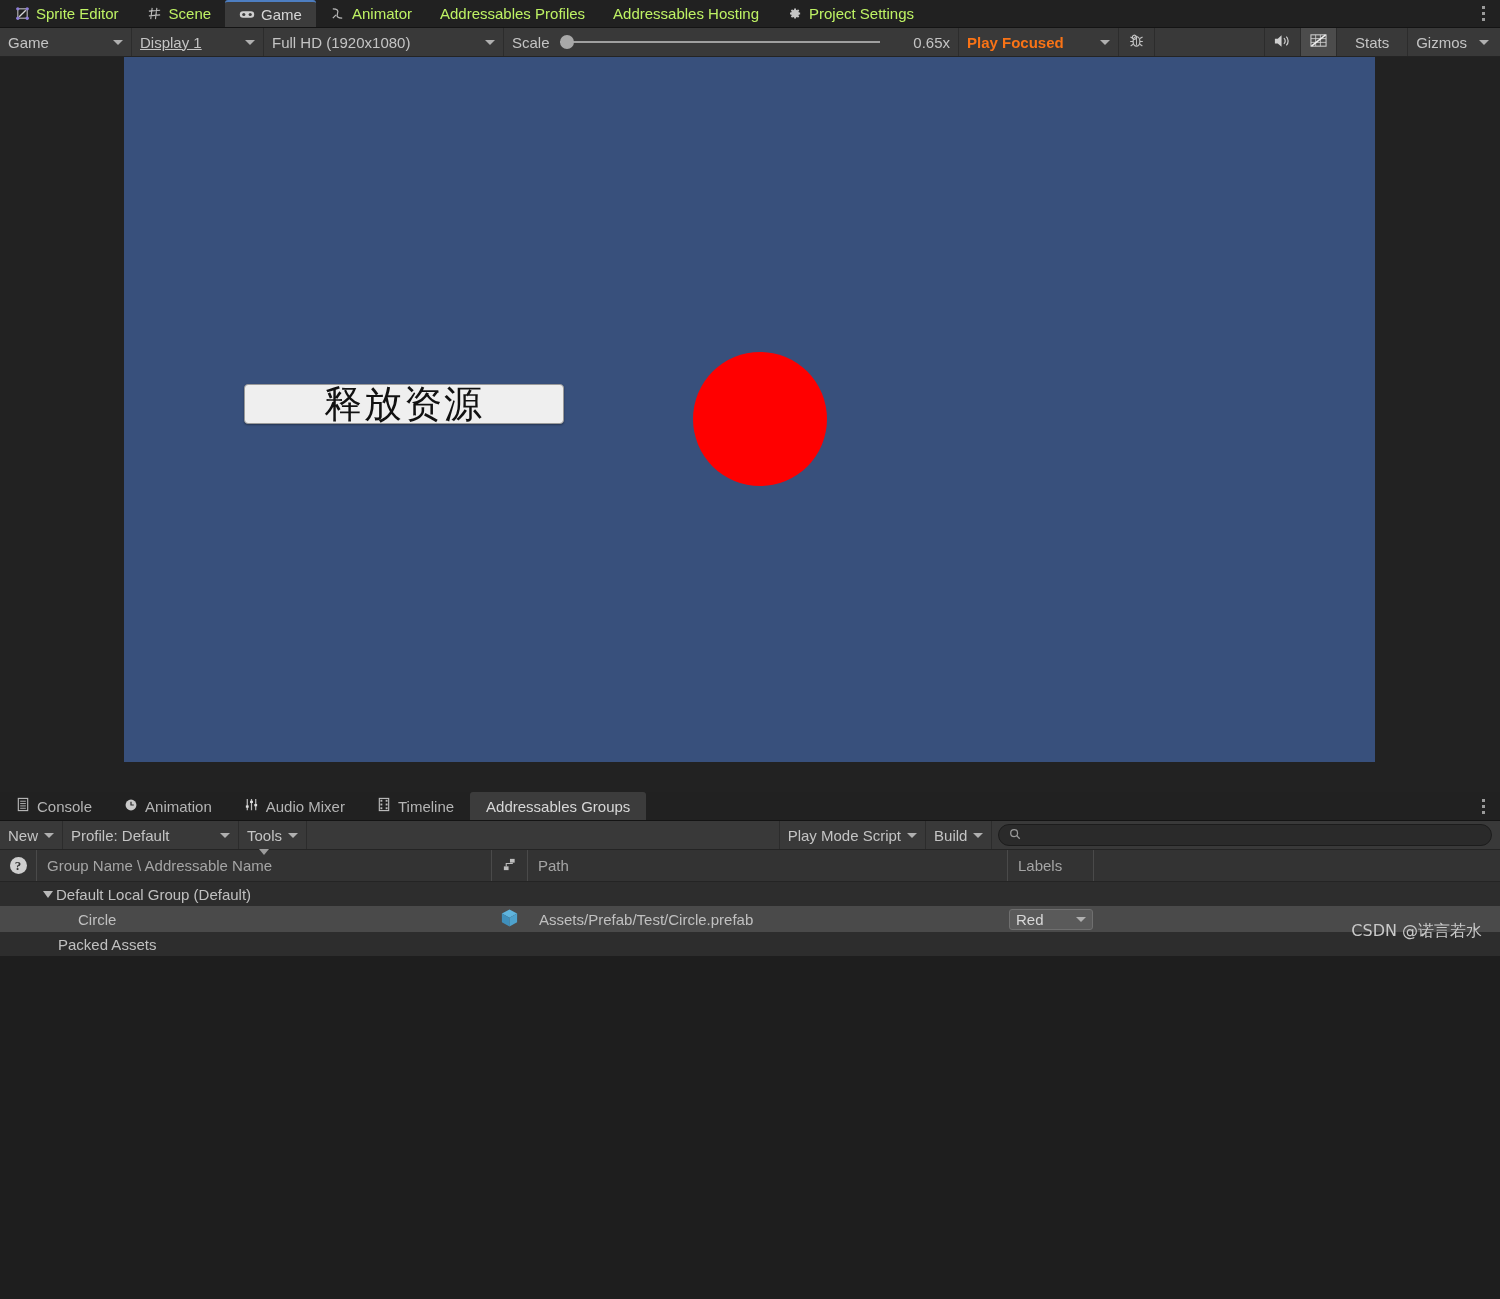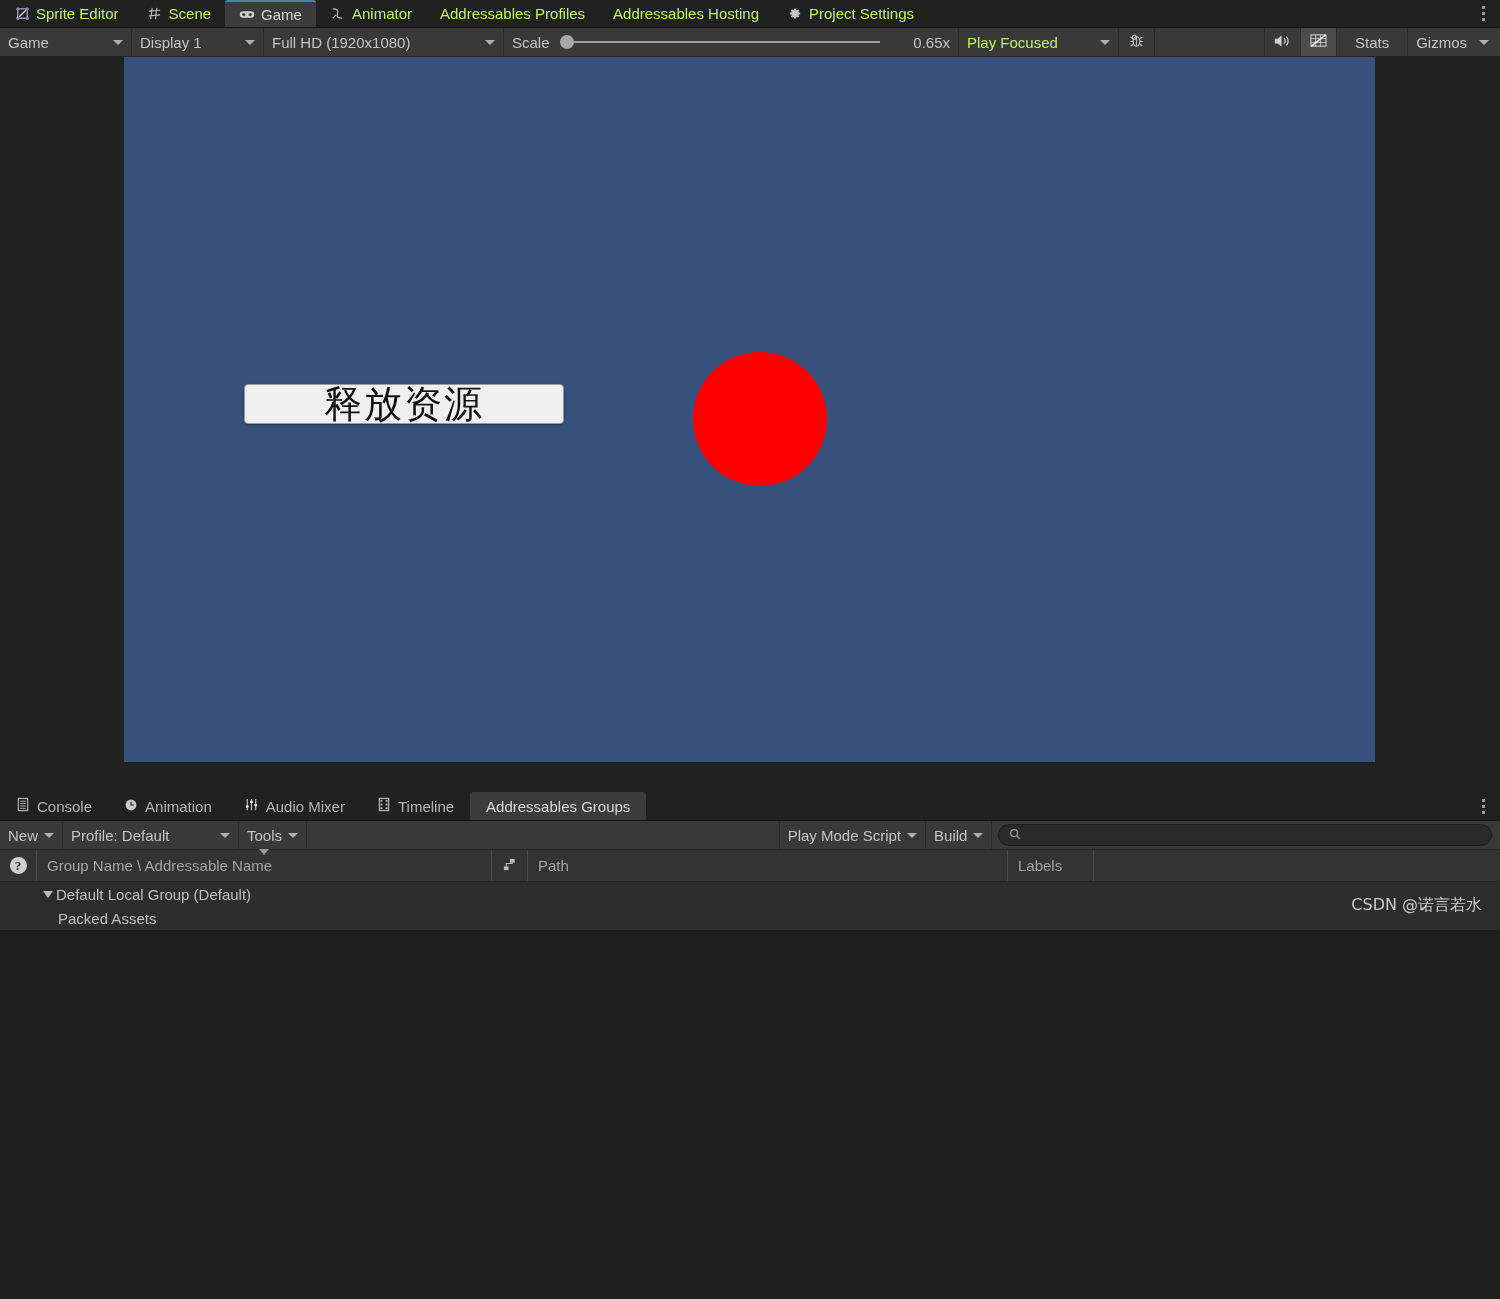--- a/index.html
+++ b/index.html
@@ -58,24 +58,24 @@
   .tb-drop { justify-content: space-between; }
   .caret {
     width: 0; height: 0;
     border-left: 5px solid transparent;
     border-right: 5px solid transparent;
     border-top: 5px solid #b0b0b0;
     display: inline-block;
     flex: none;
   }
   .w-game { width: 132px; }
-  .w-display { width: 132px; }
+  .w-display { width: 132px; text-decoration: underline; }
   .w-aspect { width: 240px; }
   .w-scale { width: 455px; gap: 10px; }
-  .w-playfocus { width: 160px; color: #bef264; }
+  .w-playfocus { width: 160px; color: #f97316; font-weight: bold; }
   .scale-track {
     position: relative; height: 14px; flex: 1;
     display: flex; align-items: center;
   }
   .scale-line { position: absolute; left: 0; right: 0; height: 2px; background: #a0a0a0; }
   .scale-knob {
     position: absolute; left: 0px; width: 14px; height: 14px;
     border-radius: 50%; background: #a8a8a8;
   }
   .scale-val { width: 60px; text-align: right; }
@@ -498,20 +498,43 @@
             </span>
           <span>Default Local Group (Default)</span>
         </div>
         <div class="cell-icon"></div>
         <div class="cell-path">
           <span></span>
         </div>
         <div class="cell-labels"></div>
       </div>
 
+      <div class="row selected" style="height:26px">
+        <div class="cell-name" style="padding-left:78px">
+          <span>Circle</span>
+        </div>
+        <div class="cell-icon">
+          <span class="prefab-cube">
+            <svg width="19" height="20" viewBox="0 0 20 21">
+              <path d="M10 1.5 L18 5.8 L10 10.2 L2 5.8 Z" fill="#5fb4dd"></path>
+              <path d="M2 5.8 L10 10.2 L10 19.4 L2 15 Z" fill="#3f8fbb"></path>
+              <path d="M18 5.8 L10 10.2 L10 19.4 L18 15 Z" fill="#4ea2cd"></path>
+            </svg>
+          </span>
+        </div>
+        <div class="cell-path">
+          <span>Assets/Prefab/Test/Circle.prefab</span>
+        </div>
+        <div class="cell-labels">
+          <span class="lbl-drop">
+            <span>Red</span>
+            <span class="caret"></span>
+          </span>
+        </div>
+      </div>
 
       <div class="row alt">
         <div class="cell-name" style="padding-left:58px">
           <span>Packed Assets</span>
         </div>
         <div class="cell-icon"></div>
         <div class="cell-path">
           <span></span>
         </div>
         <div class="cell-labels"></div>

